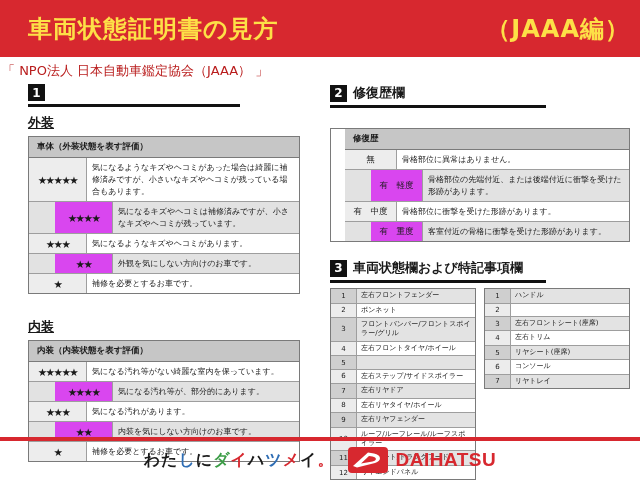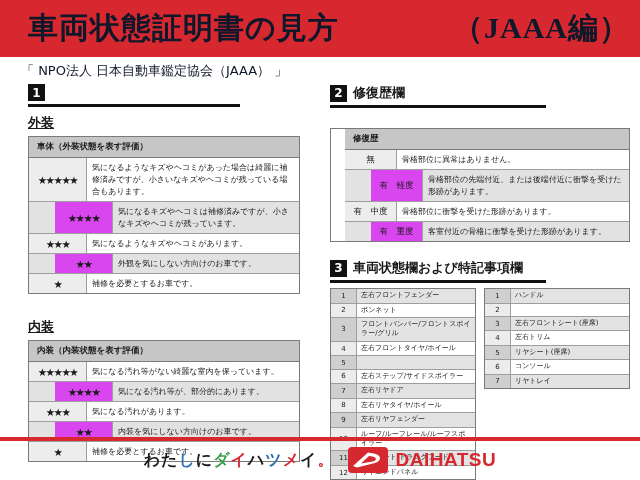--- a/index.html
+++ b/index.html
@@ -8,23 +8,23 @@
     position:relative; width:640px; height:480px; background:#fff; overflow:hidden;
     font-family:"DejaVu Sans","Liberation Sans",sans-serif; color:#1a1a1a;
   }
   
   .topbar {
     position:absolute; top:0; left:0; width:640px; height:57px;
     background:#d7282f; display:flex; align-items:center; justify-content:space-between;
     padding:0 10px 0 28px;
   }
   .topbar .t1, .topbar .t2 {
-    color:#0f172a; font-weight:bold; font-size:30px; letter-spacing:1px; white-space:nowrap;font-family:Liberation Serif, serif;
-  }
-  .subtitle { position:absolute; top:62px; left:21px; font-size:13px; color:#0f172a; }
+    color:#fde047; font-weight:bold; font-size:24px; letter-spacing:1px; white-space:nowrap;
+  }
+  .subtitle { position:absolute; top:62px; left:2px; font-size:13px; color:#b91c1c; }
 
   
   .sec-head {
     display:flex; align-items:center; gap:6px;
     border-bottom:3px solid #111; padding-bottom:3px;
   }
   .sec-head.w1 { width:212px; }
   .sec-head.w2 { width:216px; }
   .sec-num {
     width:17px; height:17px; background:#111; color:#fff; font-weight:bold; font-size:12px;

